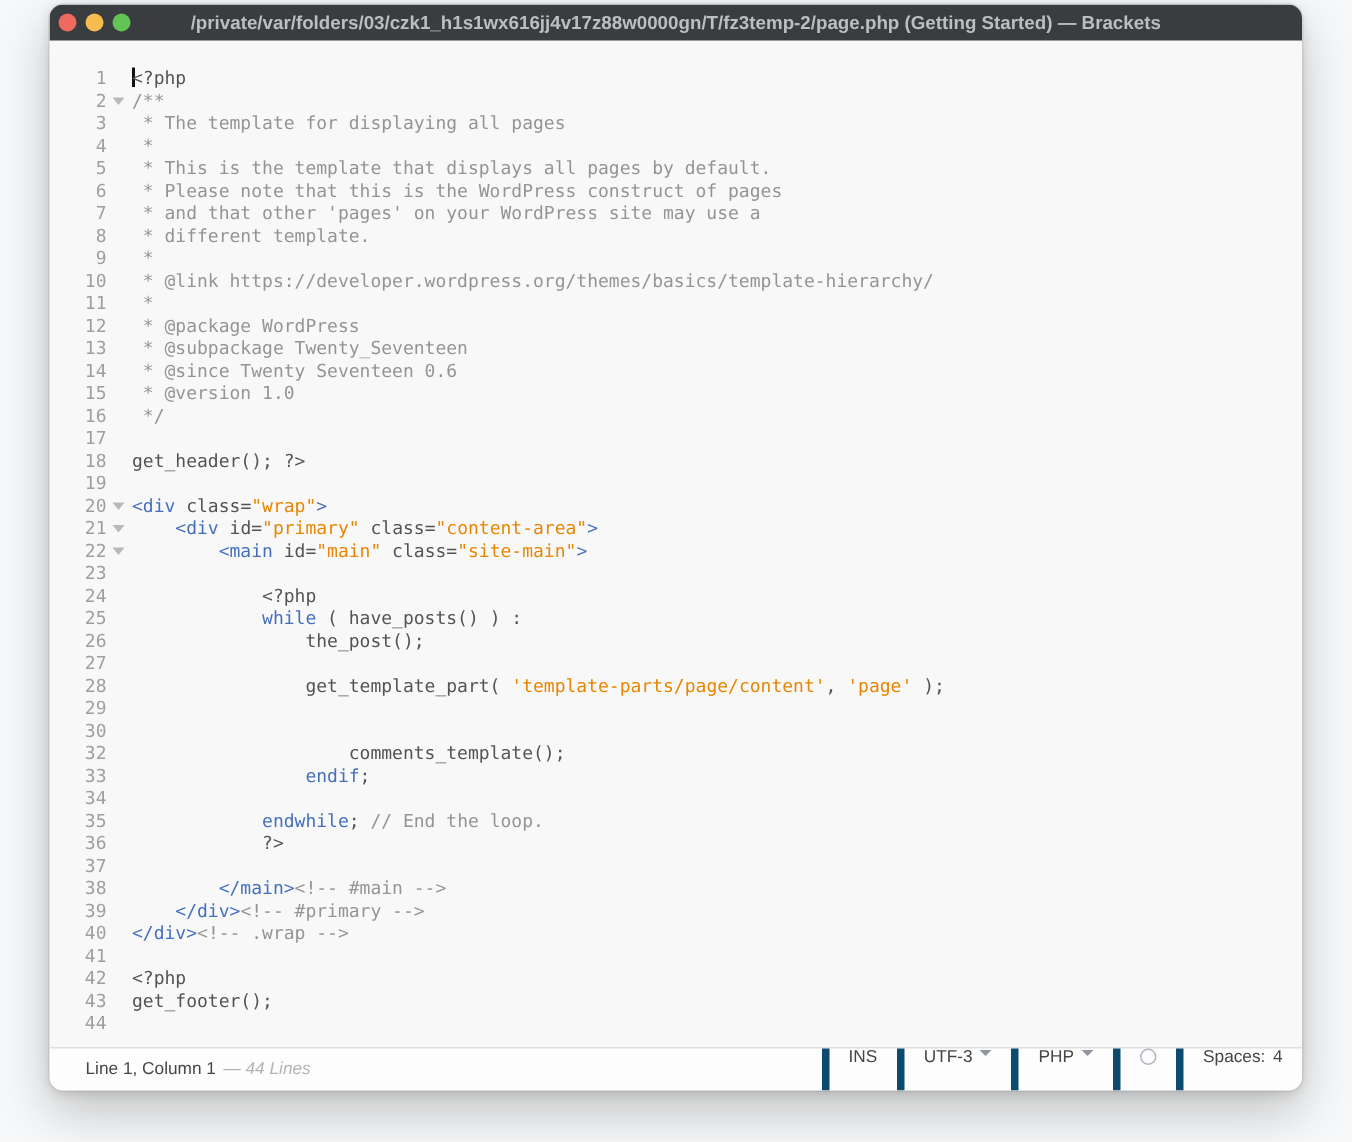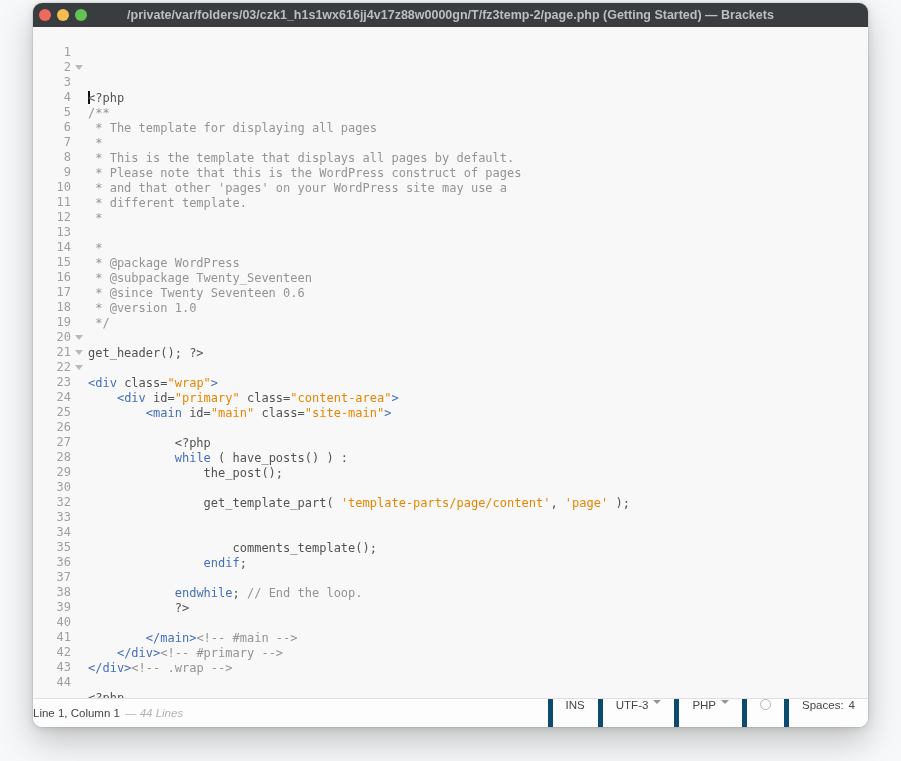--- a/index.html
+++ b/index.html
@@ -45,35 +45,35 @@
   }
   .line { display:flex; height:15px; line-height:15px;
     font-family:"DejaVu Sans Mono", monospace; font-size:12px; white-space:pre; }
   .ln { flex:none; width:38px; text-align:right; color:#9c9fa3; }
   .foldcol { flex:none; width:17px; position:relative; }
   .fold-arrow {
     position:absolute; left:4px; top:5px; width:0; height:0;
     border-left:4px solid transparent; border-right:4px solid transparent;
     border-top:5px solid #b9b9b9;
   }
-  .codetext { white-space:pre; color:#535353;margin-top:46px; }
+  .codetext { white-space:pre; color:#535353; }
   .seg-d { color:#535353; }
   .seg-c { color:#949494; }
   .seg-k { color:#446fbd;text-align:center; }
   .seg-s { color:#e88501; }
   .cursor { display:inline-block; width:1.5px; height:13px; background:#111; vertical-align:-2px; margin-right:-1.5px; }
   
   .statusbar {
     flex:none; height:29px;
     border-top:1px solid #dfdfdf;
     background:#fdfdfd;
     display:flex; align-items:stretch;
     font-size:11.5px; color:#454545;
   }
-  .sb-left { display:flex; align-items:center; padding-left:0; gap:5px; flex:1 1 auto; white-space:nowrap; }
+  .sb-left { display:flex; align-items:center; padding-left:24px; gap:5px; flex:1 1 auto; white-space:nowrap; }
   .sb-dim { color:#b4b4b4;font-style:italic; }
   .sb-right { display:flex; align-items:stretch; }
   .sb-seg { display:flex; align-items:flex-start; padding:0 13px; border-left:5px solid #0c4a6e; gap:5px; white-space:nowrap; cursor:default; }
   .chevron-down {
     width:0; height:0; margin-top:1px;
     border-left:4px solid transparent; border-right:4px solid transparent;
     border-top:4px solid #8f969e;
   }
   .live-circle { width:11px; height:11px; border-radius:50%; border:1.2px solid #aeb6bf; background:transparent; }
 </style>
@@ -94,21 +94,21 @@
   <div class="editor" id="editor">
       <div class="line"><span class="ln">1</span><span class="foldcol"></span><span class="codetext"><span class="cursor"></span><span class="seg-d">&lt;?php</span></span></div>
       <div class="line"><span class="ln">2</span><span class="foldcol"><span class="fold-arrow"></span></span><span class="codetext"><span class="seg-c">/**</span></span></div>
       <div class="line"><span class="ln">3</span><span class="foldcol"></span><span class="codetext"><span class="seg-c"> * The template for displaying all pages</span></span></div>
       <div class="line"><span class="ln">4</span><span class="foldcol"></span><span class="codetext"><span class="seg-c"> *</span></span></div>
       <div class="line"><span class="ln">5</span><span class="foldcol"></span><span class="codetext"><span class="seg-c"> * This is the template that displays all pages by default.</span></span></div>
       <div class="line"><span class="ln">6</span><span class="foldcol"></span><span class="codetext"><span class="seg-c"> * Please note that this is the WordPress construct of pages</span></span></div>
       <div class="line"><span class="ln">7</span><span class="foldcol"></span><span class="codetext"><span class="seg-c"> * and that other 'pages' on your WordPress site may use a</span></span></div>
       <div class="line"><span class="ln">8</span><span class="foldcol"></span><span class="codetext"><span class="seg-c"> * different template.</span></span></div>
       <div class="line"><span class="ln">9</span><span class="foldcol"></span><span class="codetext"><span class="seg-c"> *</span></span></div>
-      <div class="line"><span class="ln">10</span><span class="foldcol"></span></div>
+      <div class="line"><span class="ln">10</span><span class="foldcol"></span><span class="codetext"><span class="seg-c"> * @link https://developer.wordpress.org/themes/basics/template-hierarchy/</span></span></div>
       <div class="line"><span class="ln">11</span><span class="foldcol"></span><span class="codetext"><span class="seg-c"> *</span></span></div>
       <div class="line"><span class="ln">12</span><span class="foldcol"></span><span class="codetext"><span class="seg-c"> * @package WordPress</span></span></div>
       <div class="line"><span class="ln">13</span><span class="foldcol"></span><span class="codetext"><span class="seg-c"> * @subpackage Twenty_Seventeen</span></span></div>
       <div class="line"><span class="ln">14</span><span class="foldcol"></span><span class="codetext"><span class="seg-c"> * @since Twenty Seventeen 0.6</span></span></div>
       <div class="line"><span class="ln">15</span><span class="foldcol"></span><span class="codetext"><span class="seg-c"> * @version 1.0</span></span></div>
       <div class="line"><span class="ln">16</span><span class="foldcol"></span><span class="codetext"><span class="seg-c"> */</span></span></div>
       <div class="line"><span class="ln">17</span><span class="foldcol"></span><span class="codetext"></span></div>
       <div class="line"><span class="ln">18</span><span class="foldcol"></span><span class="codetext"><span class="seg-d">get_header(); ?&gt;</span></span></div>
       <div class="line"><span class="ln">19</span><span class="foldcol"></span><span class="codetext"></span></div>
       <div class="line"><span class="ln">20</span><span class="foldcol"><span class="fold-arrow"></span></span><span class="codetext"><span class="seg-k">&lt;div</span><span class="seg-d"> class=</span><span class="seg-s">"wrap"</span><span class="seg-k">&gt;</span></span></div>

